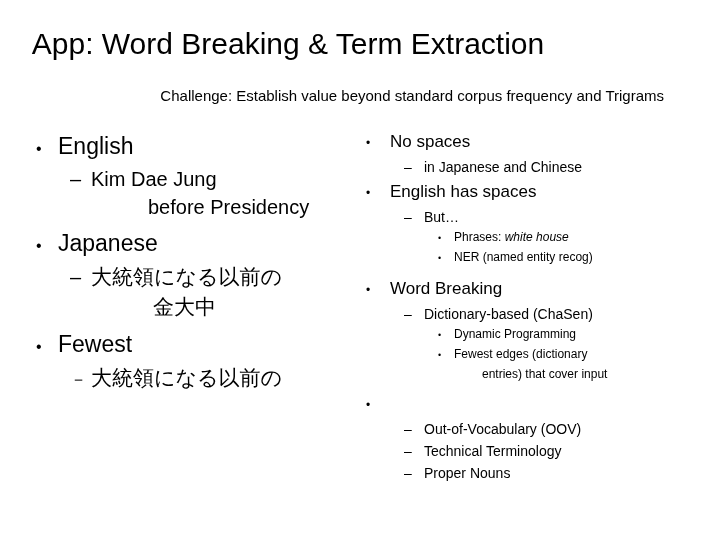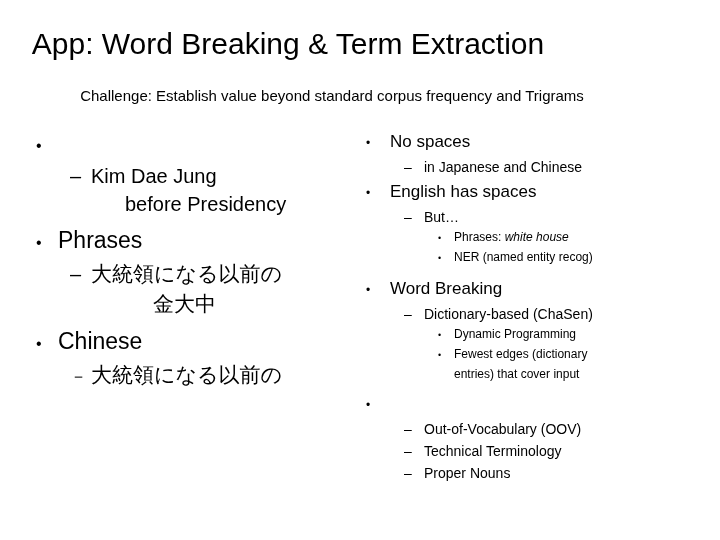--- a/index.html
+++ b/index.html
@@ -33,21 +33,21 @@
     font-weight: 400;
     letter-spacing: 0px;
     white-space: nowrap;
   }
 
   .subtitle {
     position: absolute;
     left: 0;
     top: 86px;
     width: 664px;
-    text-align: center;
+    text-align: right;
     font-size: 15px;
     line-height: 20px;
     font-weight: 400;
     white-space: nowrap;
   }
 
   
   .col-left {
     position: absolute;
     left: 36px;
@@ -85,21 +85,21 @@
   .l2 {
     font-size: 20px;
     line-height: 28px;
     margin-left: 34px;
   }
   .l2 .mark { width: 21px; font-size: 20px; }
 
   .l2-cont {
     font-size: 20px;
     line-height: 28px;
-    margin-left: 89px;
+    margin-left: 112px;
   }
 
   .l2-cjk {
     font-size: 21px;
     line-height: 30px;
     margin-left: 34px;
   }
   .l2-cjk .mark { width: 21px; font-size: 20px; }
 
   .l2-cjk-cont {
@@ -135,69 +135,70 @@
   .r3 {
     font-size: 12px;
     line-height: 19px;
     margin-left: 72px;
   }
   .r3 .mark { width: 16px; font-size: 9px; }
 
   .r3-cont {
     font-size: 12px;
     line-height: 19px;
-    margin-left: 88px;
+    margin-left: 116px;
   }
 
   .ital { font-style: italic; }
 
   .spacer-sm { height: 4px; }
   .spacer-md { height: 7px; }
 </style>
 </head>
 <body>
 
 <div class="slide">
 
   <div class="title">App: Word Breaking &amp; Term Extraction</div>
 
   <div class="subtitle">Challenge: Establish value beyond standard corpus frequency and Trigrams</div>
 
   <div class="col-left">
 
     <div class="row l1">
       <span class="mark">•</span>
+      <span class="txt">English</span>
     </div>
 
     <div class="row l2">
       <span class="mark">–</span>
       <span class="txt">Kim Dae Jung</span>
     </div>
 
     <div class="l2-cont">before Presidency</div>
 
     <div class="spacer-sm"></div>
 
     <div class="row l1">
       <span class="mark">•</span>
-      <span class="txt">Phrases</span>
+      <span class="txt">Japanese</span>
     </div>
 
     <div class="row l2-cjk">
       <span class="mark">–</span>
       <span class="txt cjk">大統領になる以前の</span>
     </div>
 
     <div class="l2-cjk-cont cjk">金大中</div>
 
     <div class="spacer-sm"></div>
 
     <div class="row l1">
       <span class="mark">•</span>
-      <span class="txt">Chinese</span>
+      <span class="txt">Fewest</span>
     </div>
 
     <div class="row l2-cjk l2-cjk-thin">
       <span class="mark cjk">－</span>
       <span class="txt cjk">大統領になる以前の</span>
     </div>
 
   </div>
 
   <div class="col-right">

